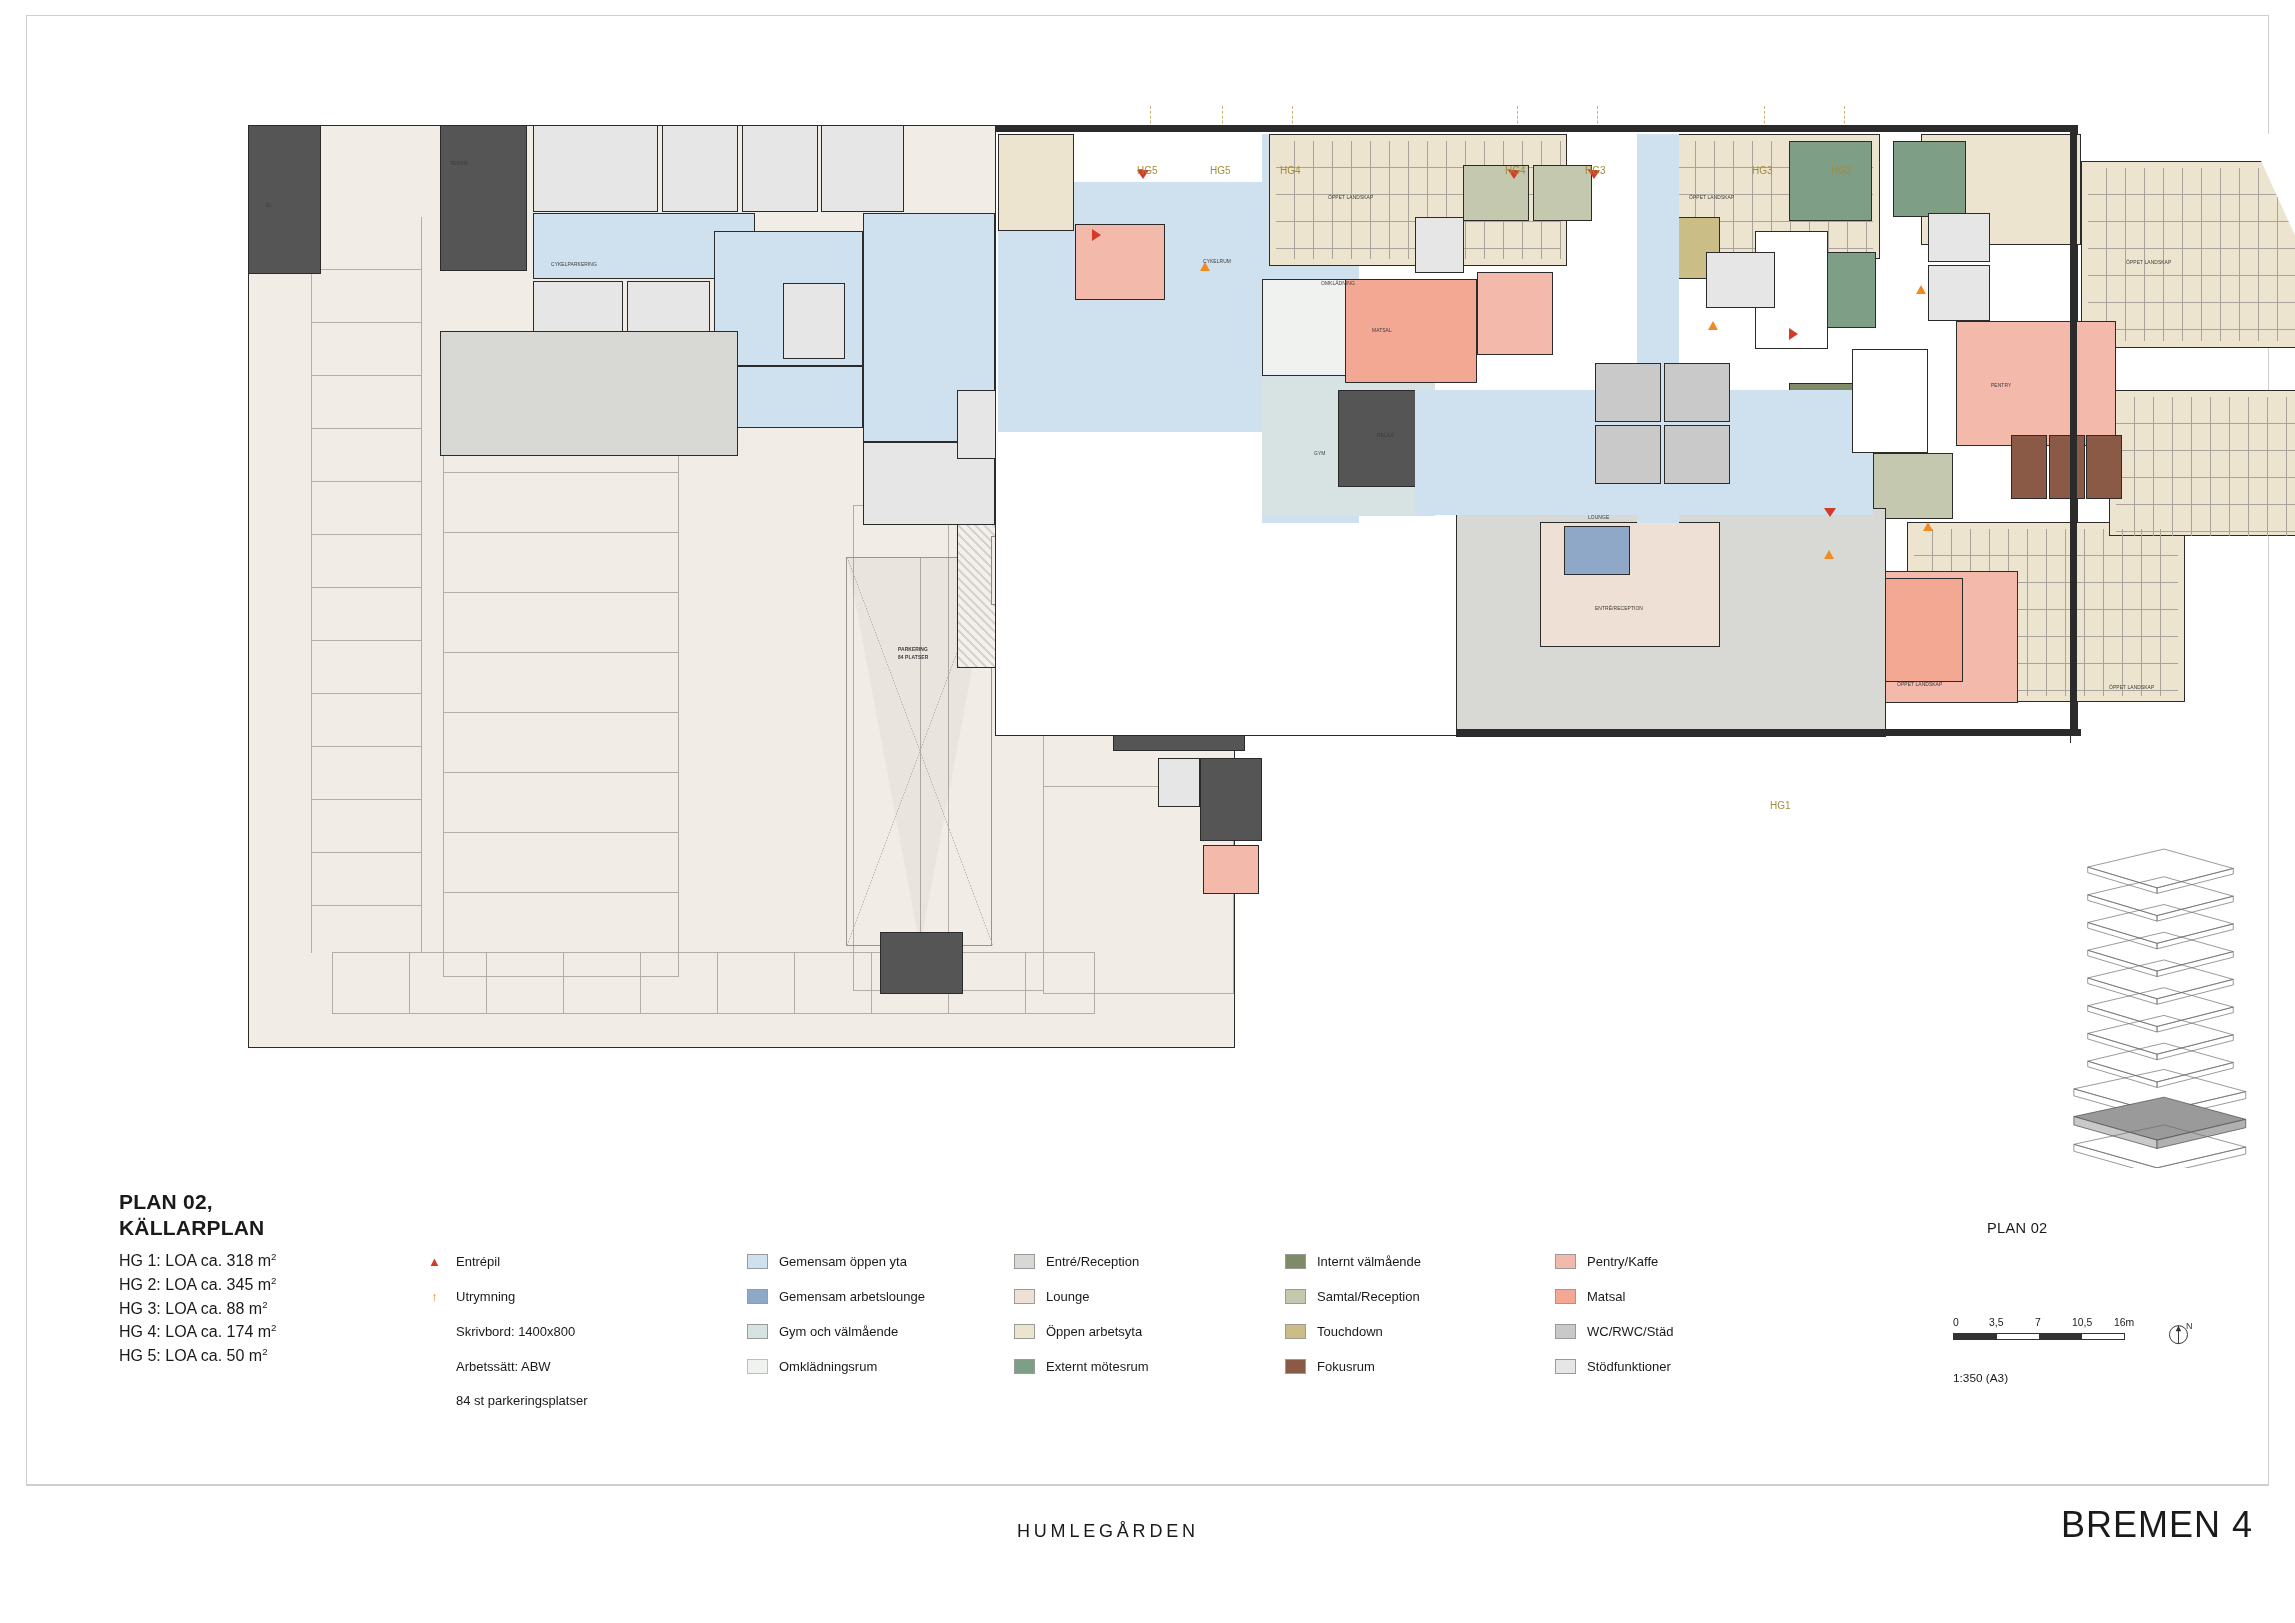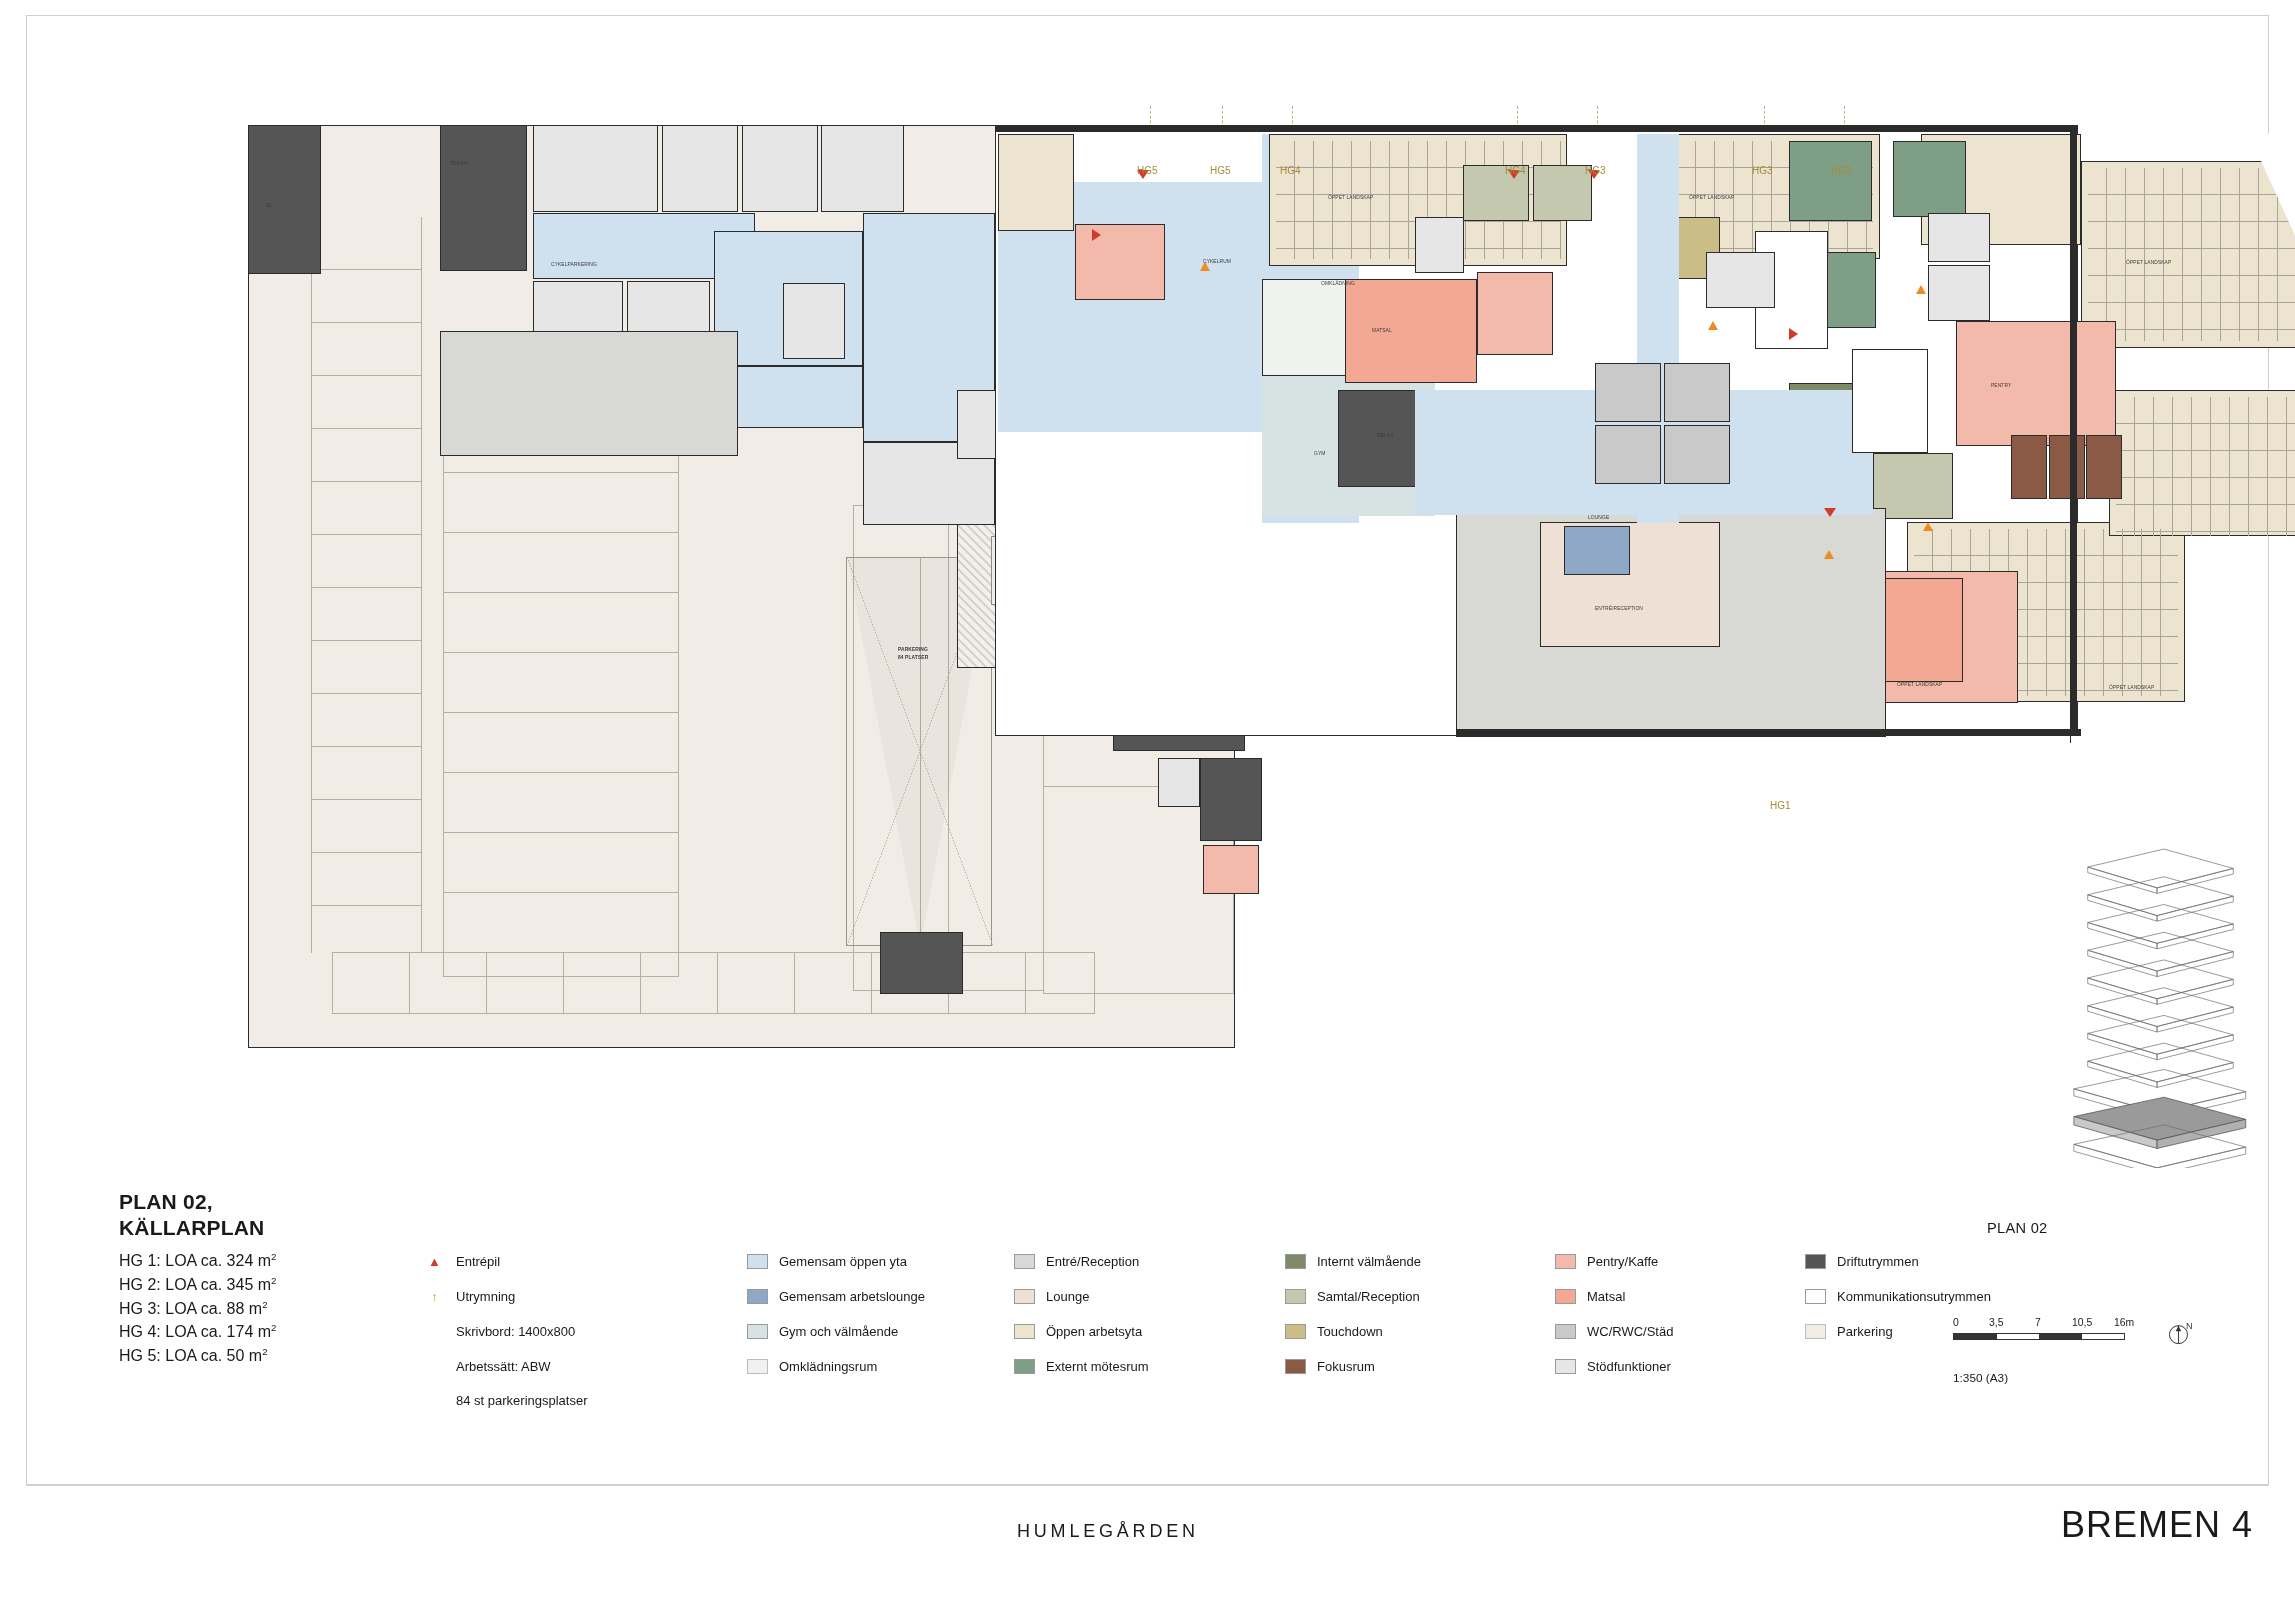--- a/index.html
+++ b/index.html
@@ -366,21 +366,21 @@
   </div>
 
   <div id="legend">
 
     <div id="plan-title">
       <div>PLAN 02,</div>
       <div>KÄLLARPLAN</div>
     </div>
 
     <div id="hg-list">
-      <div><span>HG 1: LOA ca. 324 m</span><sup>2</sup></div>
+      <div><span>HG 1: LOA ca. 318 m</span><sup>2</sup></div>
       <div><span>HG 2: LOA ca. 345 m</span><sup>2</sup></div>
       <div><span>HG 3: LOA ca. 88 m</span><sup>2</sup></div>
       <div><span>HG 4: LOA ca. 174 m</span><sup>2</sup></div>
       <div><span>HG 5: LOA ca. 50 m</span><sup>2</sup></div>
     </div>
 
     <div class="lg-col" style="left:305px; width:208px;">
       <div class="lg-row">
         <span class="arrow-dn">▲</span>
         <span>Entrépil</span>
@@ -463,34 +463,20 @@
       <div class="lg-row">
         <span class="sw" style="background:#c9c9c9"></span>
         <span>WC/RWC/Städ</span>
       </div>
       <div class="lg-row">
         <span class="sw" style="background:#e6e6e6"></span>
         <span>Stödfunktioner</span>
       </div>
     </div>
 
-    <div class="lg-col" style="left:1686px; width:278px;">
-      <div class="lg-row">
-        <span class="sw" style="background:#555555"></span>
-        <span>Driftutrymmen</span>
-      </div>
-      <div class="lg-row">
-        <span class="sw" style="background:#ffffff"></span>
-        <span>Kommunikationsutrymmen</span>
-      </div>
-      <div class="lg-row">
-        <span class="sw noborder" style="background:#f1ece6"></span>
-        <span>Parkering</span>
-      </div>
-    </div>
   </div>
 
   <div id="axo">
     <svg width="201" height="326" viewBox="0 0 290 470">
       <g stroke="#6d6d6d" stroke-width="1" fill="none">
         <g transform="translate(0,0)">
           <path d="M40 36 L150 10 L250 38 L140 66 Z"></path>
           <path d="M40 36 L40 44 L140 74 L140 66 Z"></path>
           <path d="M140 66 L140 74 L250 46 L250 38 Z"></path>
         </g>

